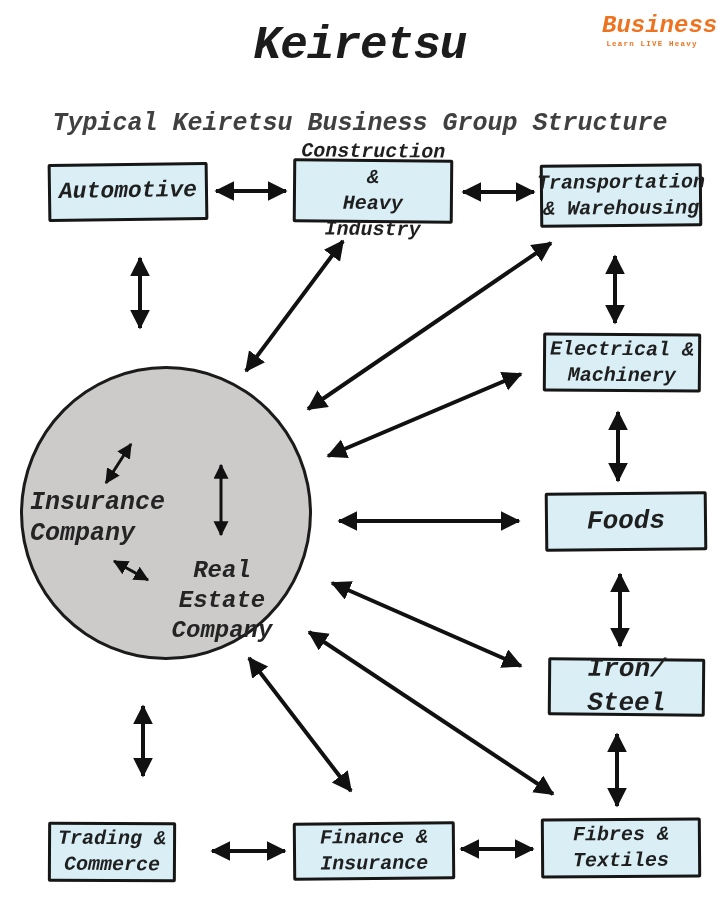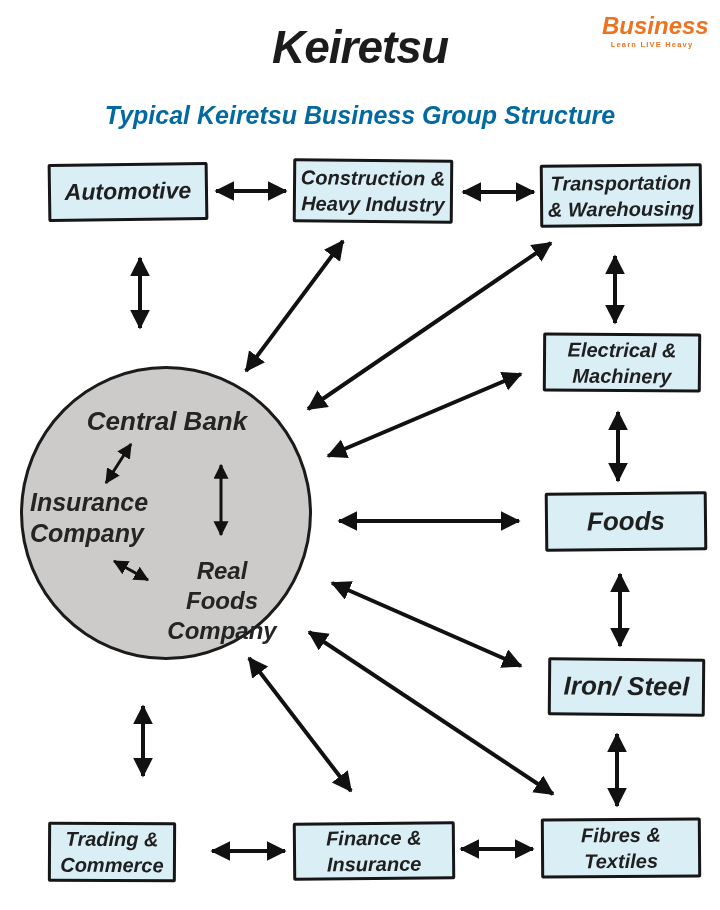--- a/index.html
+++ b/index.html
@@ -1,29 +1,29 @@
 <!DOCTYPE html>
 <html><head>
 <meta charset="utf-8">
 <style>
   html,body { margin:0; padding:0; background:#ffffff; }
   .canvas {
     position:relative; width:720px; height:910px; background:#ffffff;
-    overflow:hidden; font-family:Liberation Sans, sans-serif;
+    overflow:hidden; font-family:Liberation Mono, monospace;
     --box-fill:#d9eef5; --box-border:#161616; --circle-fill:#cccbca;
     --arrow:#111111; --text:#1f1f1f; --brand:#ee7320;
   }
   .page-title {
     position:absolute; left:0; top:20px; width:100%; text-align:center;
     font-size:46px; font-weight:bold; font-style:italic; color:#1c1c1c;
     letter-spacing:-1px;
   }
   .page-subtitle {
-    position:absolute; left:0; top:101px; width:100%; text-align:center;
-    font-size:25px; font-weight:bold; font-style:italic; color:#0369a1;
+    position:absolute; left:0; top:109px; width:100%; text-align:center;
+    font-size:25px; font-weight:bold; font-style:italic; color:#404040;
   }
   .logo {
     position:absolute; top:14px; right:18px; width:100px; text-align:center; line-height:1;
   }
   .logo .brand {
     font-size:24px; font-weight:bold; font-style:italic; color:var(--brand);
     letter-spacing:0px;
   }
   .logo .tagline {
     margin-top:3px; font-size:7.5px; font-weight:bold; color:var(--brand);
@@ -88,24 +88,23 @@
         <line x1="617" y1="734" x2="617" y2="806" stroke="#111111" stroke-width="4" marker-start="url(#ah)" marker-end="url(#ah)"></line>
         <line x1="212" y1="851" x2="285" y2="851" stroke="#111111" stroke-width="4" marker-start="url(#ah)" marker-end="url(#ah)"></line>
         <line x1="461" y1="849" x2="533" y2="849" stroke="#111111" stroke-width="4" marker-start="url(#ah)" marker-end="url(#ah)"></line>
         <line x1="131" y1="444" x2="106" y2="483" stroke="#111111" stroke-width="3" marker-start="url(#ah)" marker-end="url(#ah)"></line>
         <line x1="221" y1="465" x2="221" y2="535" stroke="#111111" stroke-width="3" marker-start="url(#ah)" marker-end="url(#ah)"></line>
         <line x1="114" y1="561" x2="148" y2="580" stroke="#111111" stroke-width="3" marker-start="url(#ah)" marker-end="url(#ah)"></line>
       </g>
   </svg>
 
   <div class="central-circle"></div>
-  <div class="circle-member member-central-bank">Central Bank</div>
   <div class="circle-member member-insurance">Insurance
 Company</div>
-  <div class="circle-member member-real-estate">Real Foods
+  <div class="circle-member member-real-estate">Real Estate
 Company</div>
 
   <div class="node" style="left:48px; top:163px; width:160px; height:58px; font-size:23px; transform:rotate(-0.8deg);">Automotive</div>
 
   <div class="node" style="left:293px; top:159px; width:160px; height:64px; transform:rotate(0.5deg);">Construction &amp;
 Heavy Industry</div>
 
   <div class="node" style="left:540px; top:164px; width:162px; height:63px; transform:rotate(-0.5deg);">Transportation
 &amp; Warehousing</div>
 

